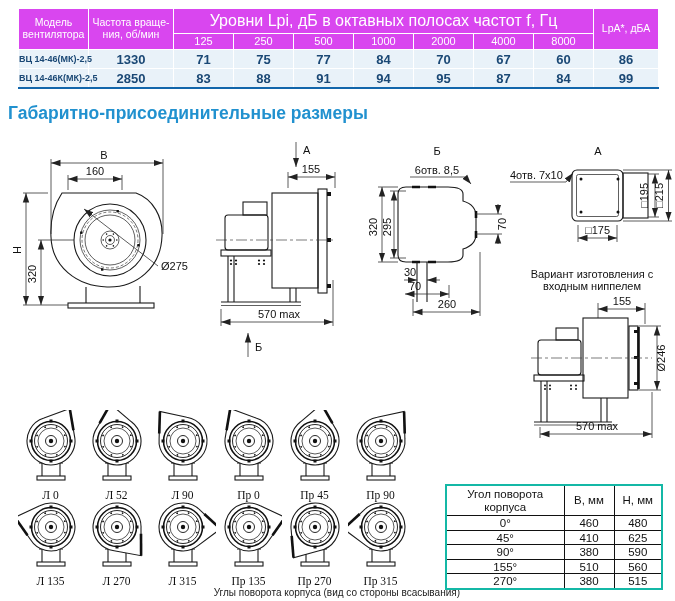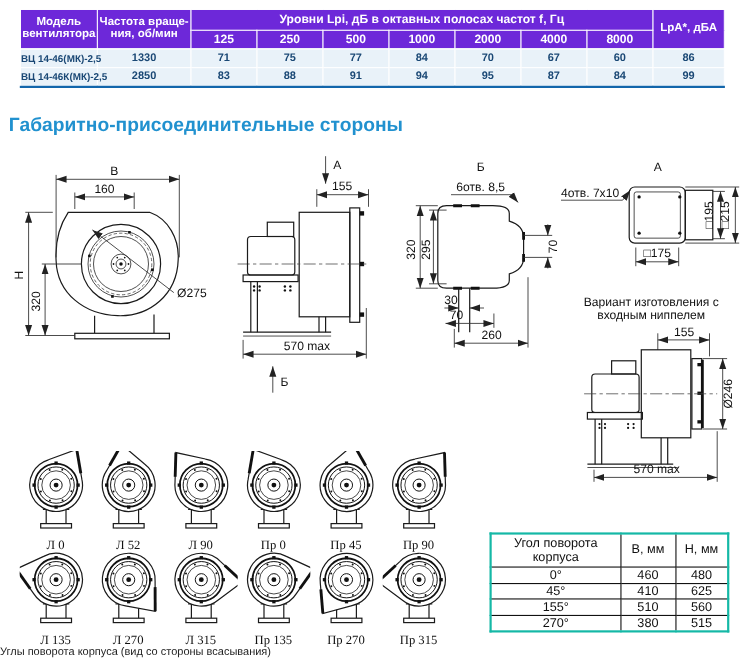--- a/index.html
+++ b/index.html
@@ -2,26 +2,26 @@
 <html><head>
 <meta charset="utf-8">
 <style>
   html,body{margin:0;padding:0}
   body{width:675px;height:601px;position:relative;background:#fff;overflow:hidden;
        font-family:"Liberation Sans","DejaVu Sans",sans-serif;color:#111}
 
   
   .noise-table{position:absolute;left:18px;top:8px;width:640px;border-collapse:collapse;
                table-layout:fixed;border-bottom:2.5px solid #1266ab}
-  .noise-table th{background:#6d28d9;color:#fff;border:1px solid #fff;font-weight:bold;
+  .noise-table th{background:#d946ef;color:#fff;border:1px solid #fff;font-weight:normal;
                   font-size:10.5px;line-height:1.12;padding:2px 1px;text-align:center;
                   vertical-align:middle;white-space:pre-line}
-  .noise-table th.lev{font-size:11px;padding:3px 1px}
+  .noise-table th.lev{font-size:16px;padding:3px 1px}
   .noise-table th.freq{font-size:11px;padding:1.5px 1px}
-  .noise-table td{background:#e9f2f9;color:#1a4875;border:1px solid #fff;font-size:10px;
+  .noise-table td{background:#e9f2f9;color:#1a4875;border:1px solid #fff;font-size:13px;
                   font-weight:bold;text-align:center;padding:1.5px 1px;height:13px;white-space:nowrap}
   .noise-table td.model{font-size:9px;padding:1.5px 0}
 
   
   .section-title{position:absolute;left:8px;top:103px;font-size:17.5px;font-weight:bold;color:#2191cf}
 
   
   .drawings{position:absolute;left:0;top:130px;pointer-events:none}
   .ln{stroke:#1b1b1b;stroke-width:1.1;fill:none}
   .thin{stroke:#1b1b1b;stroke-width:0.7;fill:none}
@@ -35,21 +35,21 @@
   .big{font-size:15px}
   .rot{font-size:10.5px}
   .ttl{font-size:11px}
 
   
   .fan-row{position:absolute;left:3px;width:425px;display:flex;justify-content:center}
   #fan-row-1{top:410px}
   #fan-row-2{top:496px}
   .fan-cell{width:66px;text-align:center}
   .fan-label{font-family:"Liberation Serif","DejaVu Serif",serif;font-size:11.5px;color:#111;margin-top:1px}
-  .caption{position:absolute;left:0;top:587px;width:460px;text-align:left;font-size:10px;color:#222}
+  .caption{position:absolute;left:0;top:587px;width:460px;text-align:right;font-size:10px;color:#222}
 
   
   .angle-table{position:absolute;left:445px;top:484px;border-collapse:collapse;border:2px solid #14b8a6}
   .angle-table th,.angle-table td{border:1px solid #111;font-size:11.5px;color:#111;
                  text-align:center;padding:0 3px;font-weight:normal}
   .angle-table th{line-height:1.1;padding:2px 3px}
   .angle-table col.c1{width:118px}
   .angle-table col.c2{width:50px}
   .angle-table col.c3{width:48px}
   .angle-table td{height:13.5px}
@@ -110,21 +110,21 @@
         <td>91</td>
         <td>94</td>
         <td>95</td>
         <td>87</td>
         <td>84</td>
         <td>99</td>
       </tr>
     </tbody>
 </table>
 
-<div class="section-title">Габаритно-присоединительные стороны</div>
+<div class="section-title">Габаритно-присоединительные размеры</div>
 
 <svg class="drawings" width="675" height="315" viewBox="0 0 675 315">
   <defs>
     <marker id="ar" viewBox="0 0 10 8" markerWidth="10" markerHeight="8" refX="9.5" refY="4" orient="auto-start-reverse" markerUnits="userSpaceOnUse">
       <path d="M0 0.8 9.5 4 0 7.2Z" fill="#222"></path>
     </marker>
   </defs>
 
   <g>
     <path class="ln" d="M62 63 H136 C153 69 163 87 162 106 C161 138 136 158 107 157 C77 156 52 137 51 107 C50 89 54 75 62 63 Z"></path>
@@ -590,20 +590,25 @@
         <td>0°</td>
         <td>460</td>
         <td>480</td>
       </tr>
       <tr>
         <td>45°</td>
         <td>410</td>
         <td>625</td>
       </tr>
       <tr>
+        <td>90°</td>
+        <td>380</td>
+        <td>590</td>
+      </tr>
+      <tr>
         <td>155°</td>
         <td>510</td>
         <td>560</td>
       </tr>
       <tr>
         <td>270°</td>
         <td>380</td>
         <td>515</td>
       </tr>
     </tbody>

